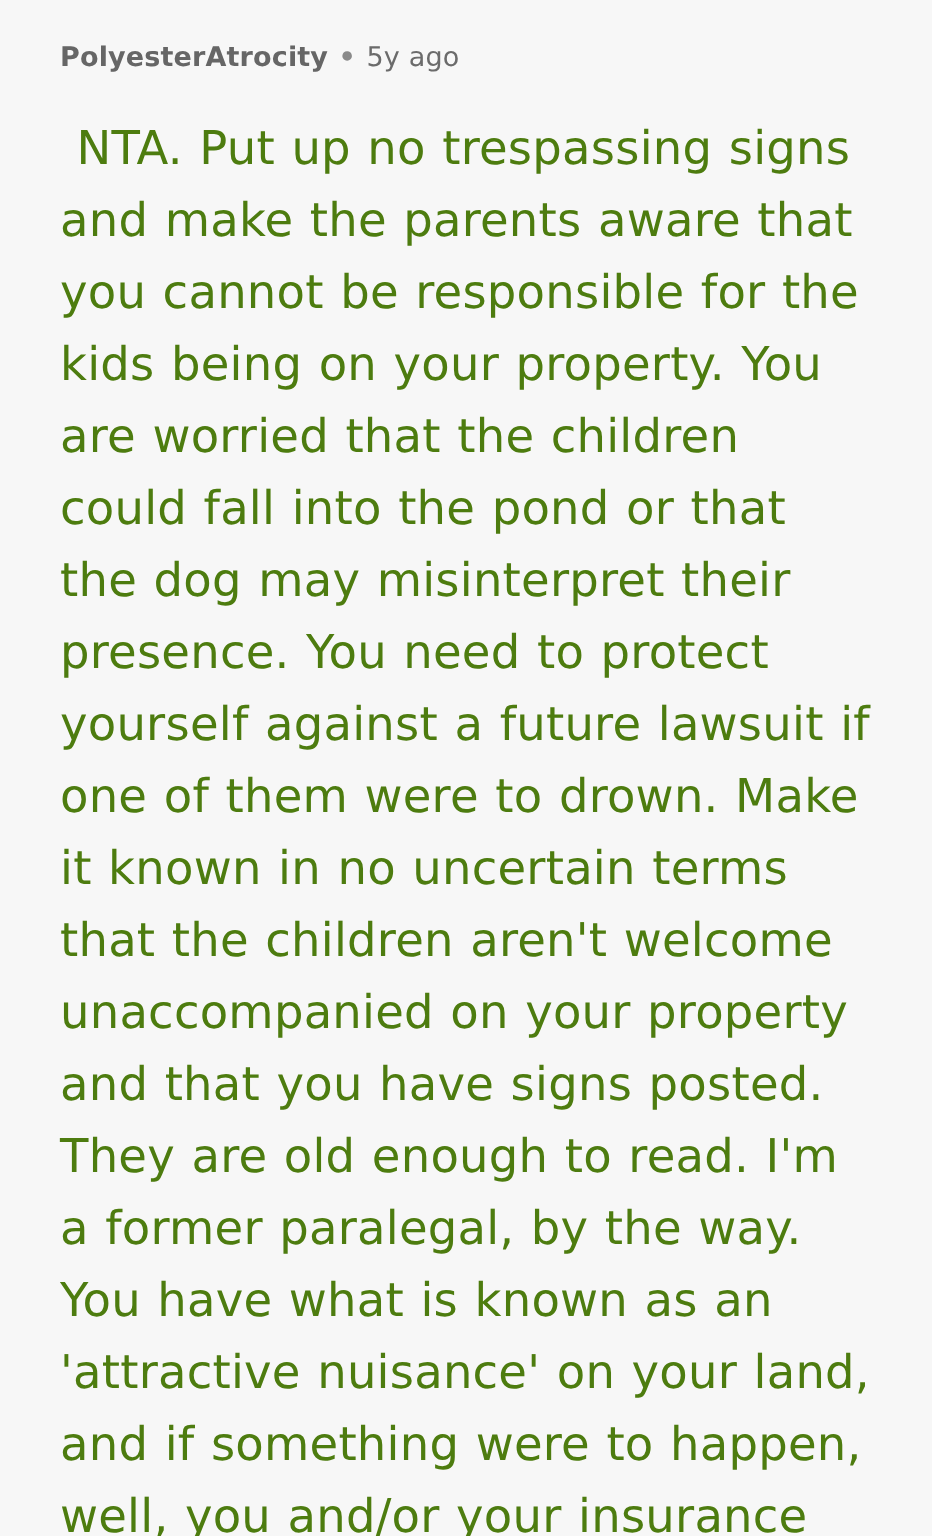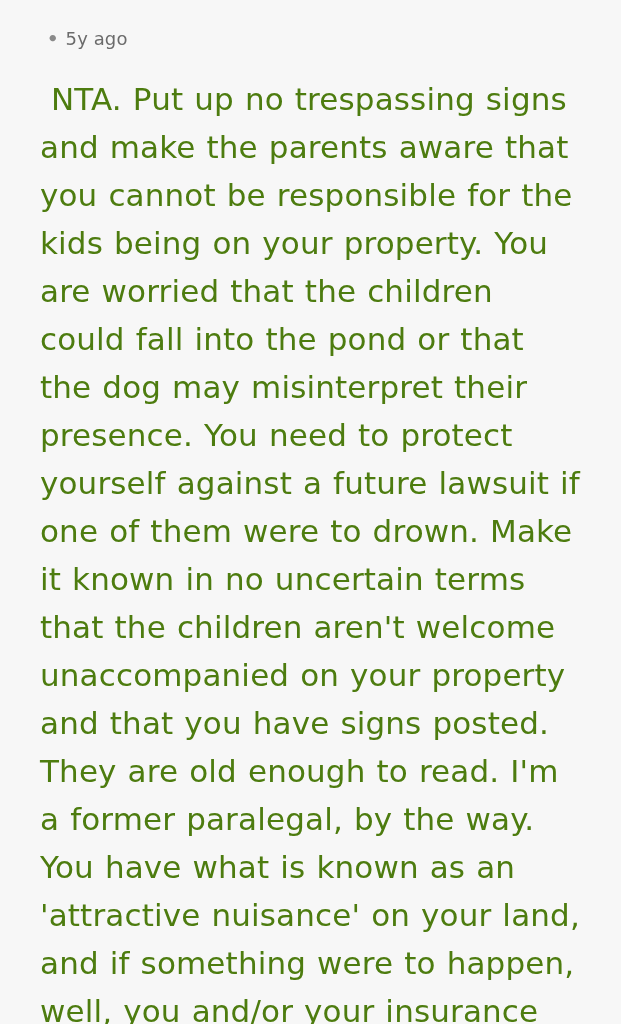--- a/index.html
+++ b/index.html
@@ -51,19 +51,20 @@
     text-align: left;
     white-space: pre-wrap;
   }
 </style>
 </head>
 <body>
 
 <div class="comment">
 
   <div class="comment-meta">
+    <span class="author">PolyesterAtrocity</span>
     <span class="meta-sep">•</span>
     <span class="timestamp">5y ago</span>
   </div>
 
   <div class="comment-body"> NTA. Put up no trespassing signs and make the parents aware that you cannot be responsible for the kids being on your property. You are worried that the children could fall into the pond or that the dog may misinterpret their presence. You need to protect yourself against a future lawsuit if one of them were to drown. Make it known in no uncertain terms that the children aren't welcome unaccompanied on your property and that you have signs posted. They are old enough to read. I'm a former paralegal, by the way. You have what is known as an 'attractive nuisance' on your land, and if something were to happen, well, you and/or your insurance are going to be on the hook.</div>
 
 </div>
 
 </body></html>

